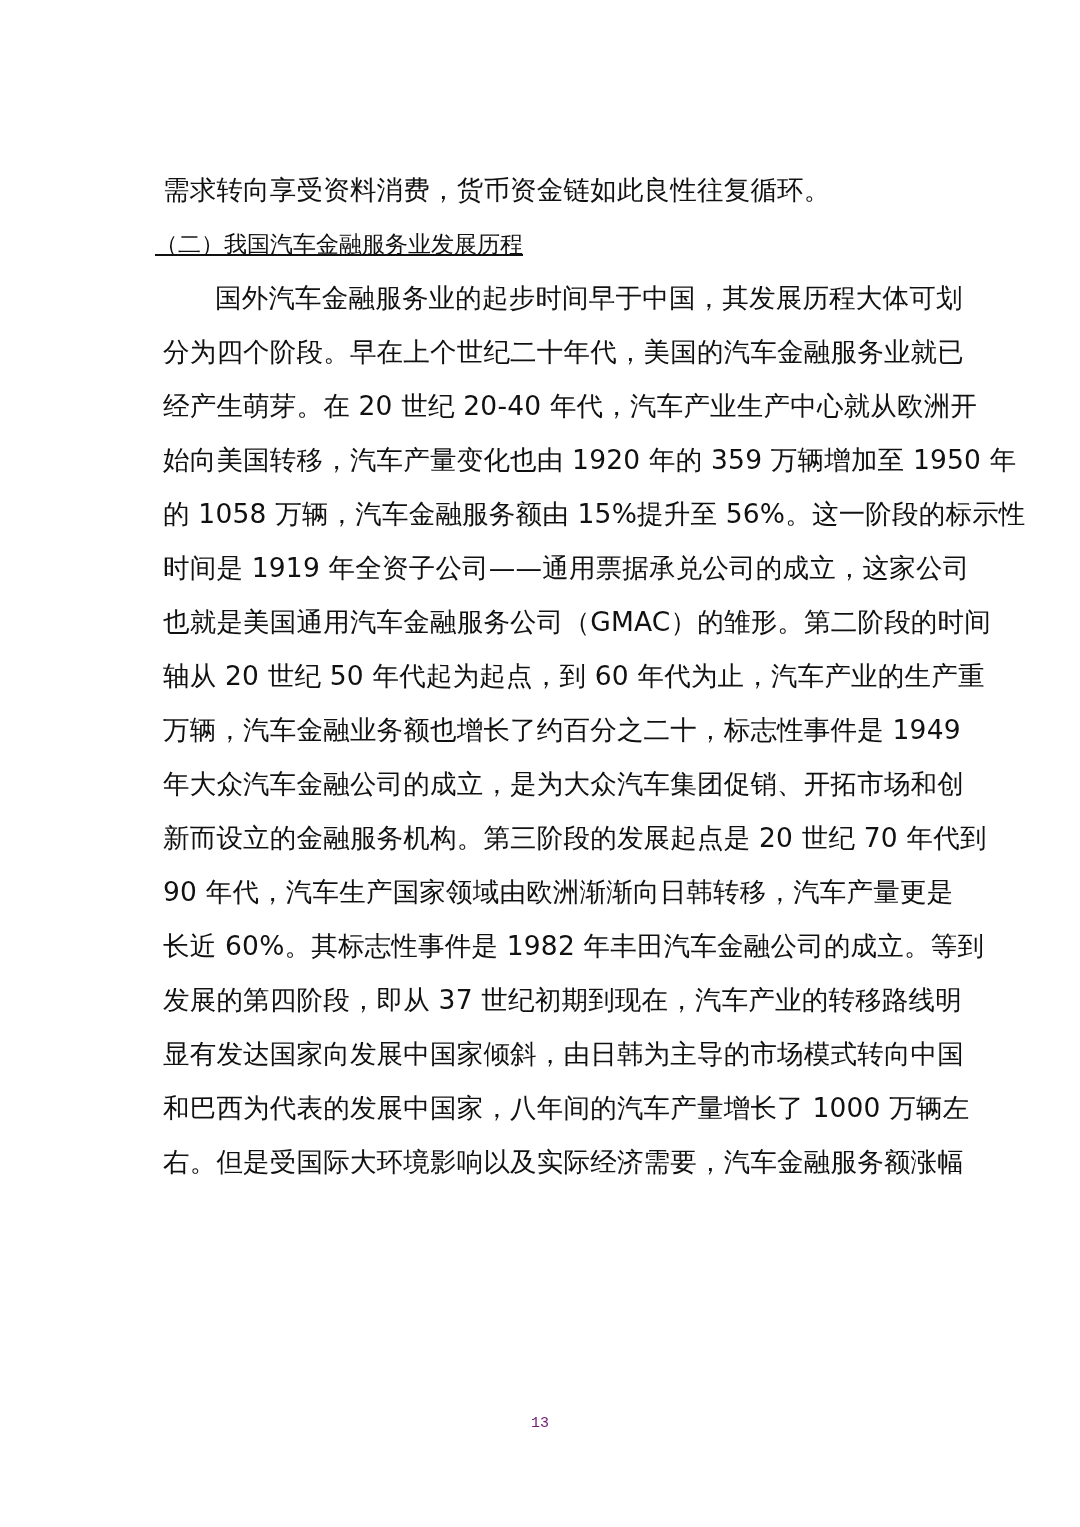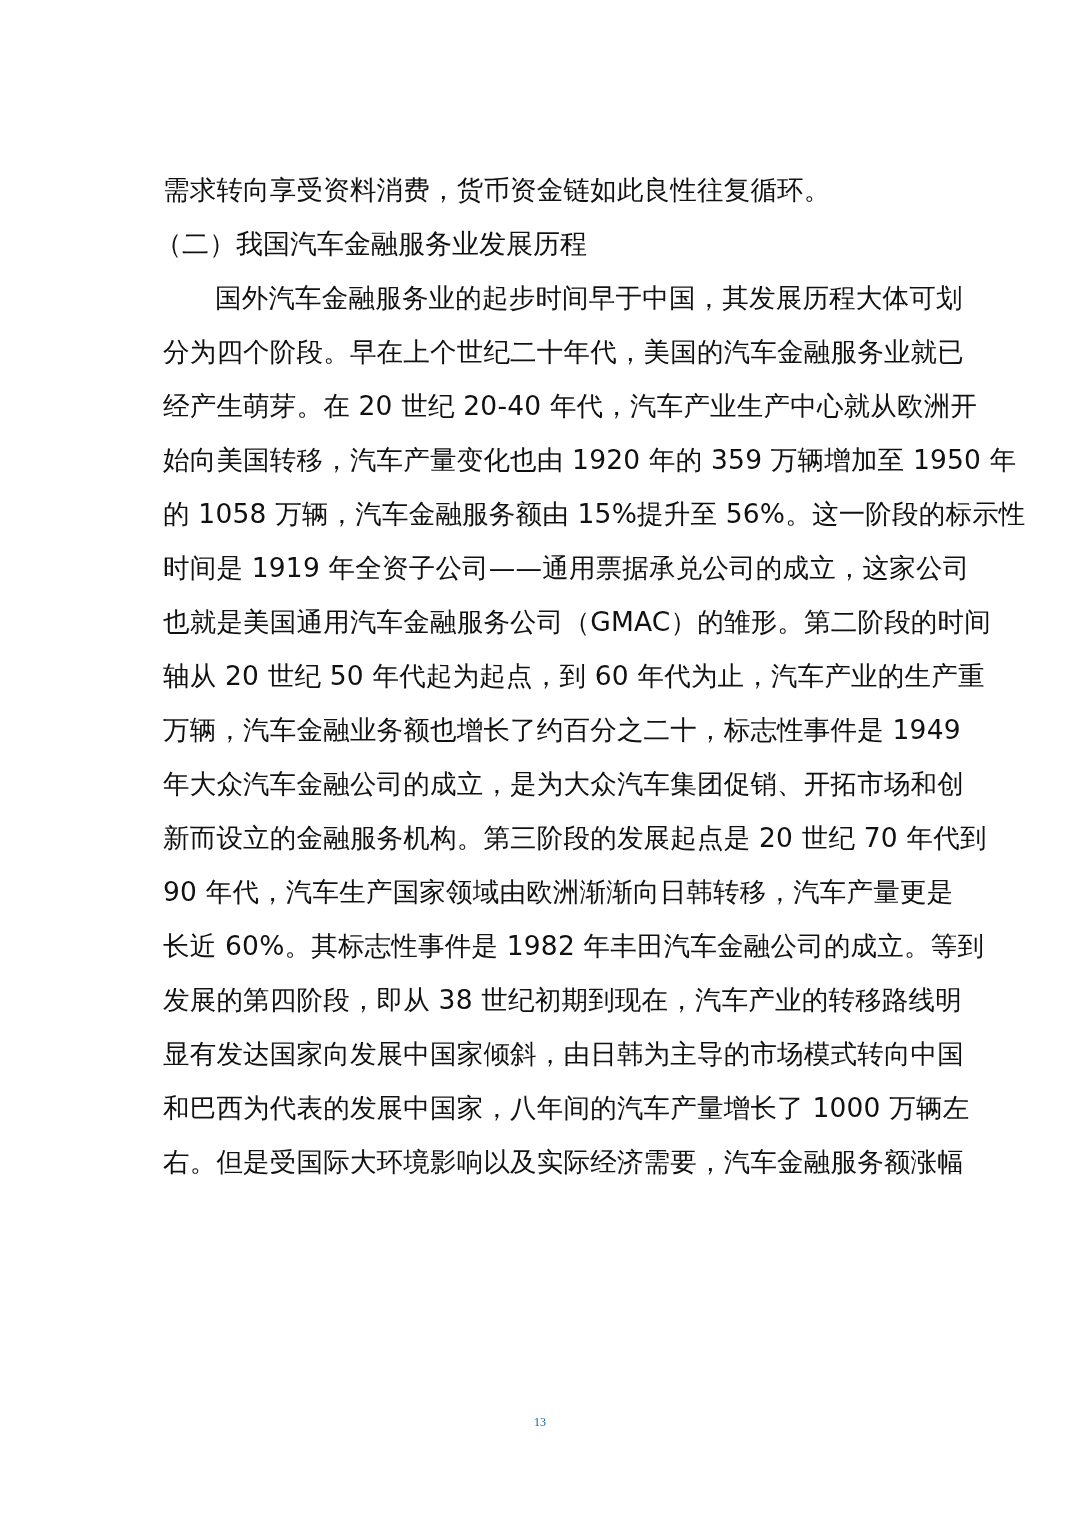--- a/index.html
+++ b/index.html
@@ -3,24 +3,24 @@
 <meta charset="utf-8">
 <style>
   html, body { margin: 0; padding: 0; background: #ffffff; }
   body { width: 1080px; height: 1527px; position: relative; overflow: hidden;
          font-family: "DejaVu Sans", sans-serif; color: #111111; }
   .page { position: absolute; left: 0; top: 0; width: 1080px; height: 1527px; background: #fff; }
   .content { position: absolute; left: 163px; top: 138px; width: 754px; margin-top: 32px; }
   .line { height: 54px; line-height: 40px; font-size: 26.5px; white-space: nowrap;
           letter-spacing: 0.2px; text-align: justify; text-align-last: justify; }
   .line.last { text-align-last: left; }
-  .heading { height: 54px; line-height: 40px; font-size: 27px; white-space: nowrap; margin-left: -8px; }
+  .heading { height: 54px; line-height: 40px; font-size: 23px; white-space: nowrap; margin-left: -8px; text-decoration: underline; }
   .indent { padding-left: 52px; }
   .page-number { position: absolute; top: 1415px; left: 0; width: 1080px; text-align: center;
-                 font-family: Liberation Serif, serif; font-size: 12px; color: #0369a1; }
+                 font-family: Liberation Mono, monospace; font-size: 15px; color: #701a75; }
 </style>
 </head>
 <body>
 
 <div class="page">
   <div class="content">
     <div class="line last">需求转向享受资料消费，货币资金链如此良性往复循环。</div>
     <div class="heading">（二）我国汽车金融服务业发展历程</div>
     <div>
       <div class="line indent">国外汽车金融服务业的起步时间早于中国，其发展历程大体可划</div>
@@ -29,20 +29,20 @@
       <div class="line">始向美国转移，汽车产量变化也由 1920 年的 359 万辆增加至 1950 年</div>
       <div class="line">的 1058 万辆，汽车金融服务额由 15%提升至 56%。这一阶段的标示性</div>
       <div class="line">时间是 1919 年全资子公司——通用票据承兑公司的成立，这家公司</div>
       <div class="line">也就是美国通用汽车金融服务公司（GMAC）的雏形。第二阶段的时间</div>
       <div class="line">轴从 20 世纪 50 年代起为起点，到 60 年代为止，汽车产业的生产重</div>
       <div class="line">万辆，汽车金融业务额也增长了约百分之二十，标志性事件是 1949</div>
       <div class="line">年大众汽车金融公司的成立，是为大众汽车集团促销、开拓市场和创</div>
       <div class="line">新而设立的金融服务机构。第三阶段的发展起点是 20 世纪 70 年代到</div>
       <div class="line">90 年代，汽车生产国家领域由欧洲渐渐向日韩转移，汽车产量更是</div>
       <div class="line">长近 60%。其标志性事件是 1982 年丰田汽车金融公司的成立。等到</div>
-      <div class="line">发展的第四阶段，即从 38 世纪初期到现在，汽车产业的转移路线明</div>
+      <div class="line">发展的第四阶段，即从 37 世纪初期到现在，汽车产业的转移路线明</div>
       <div class="line">显有发达国家向发展中国家倾斜，由日韩为主导的市场模式转向中国</div>
       <div class="line">和巴西为代表的发展中国家，八年间的汽车产量增长了 1000 万辆左</div>
       <div class="line">右。但是受国际大环境影响以及实际经济需要，汽车金融服务额涨幅</div>
     </div>
   </div>
   <div class="page-number">13</div>
 </div>
 
 </body></html>

